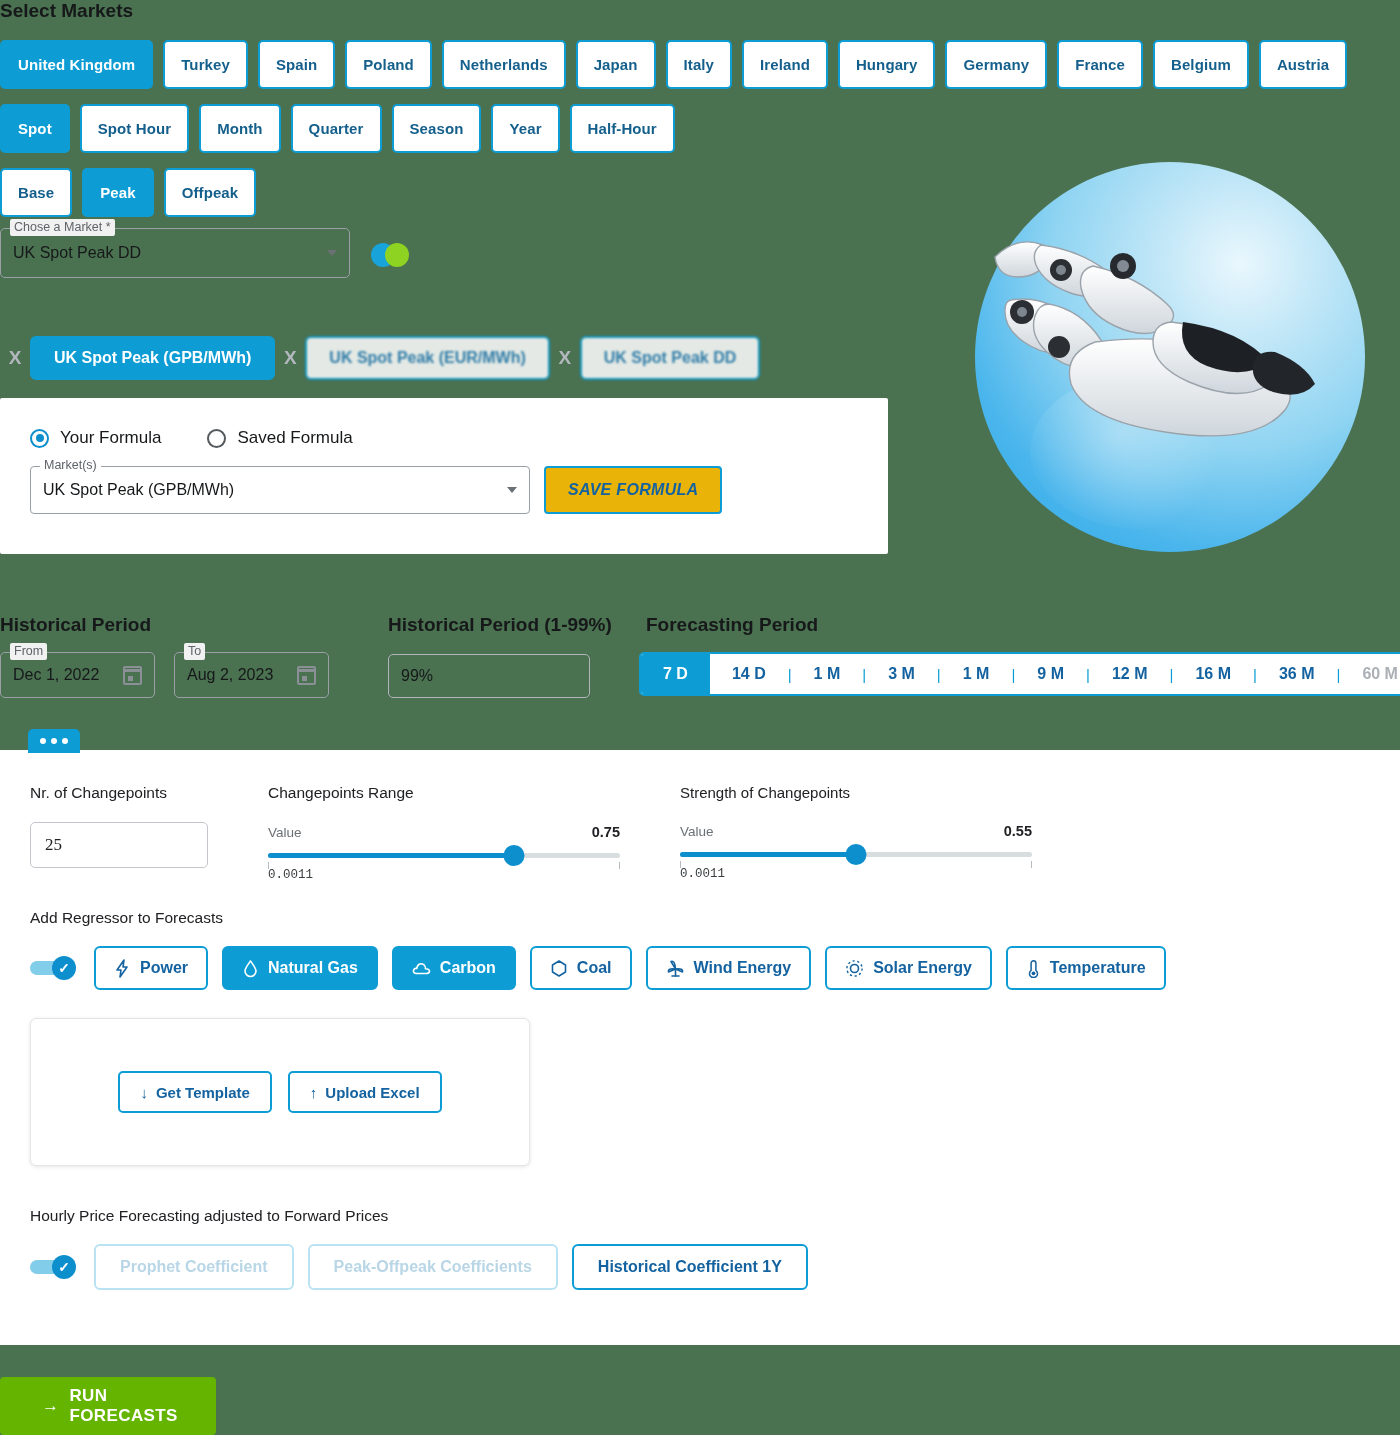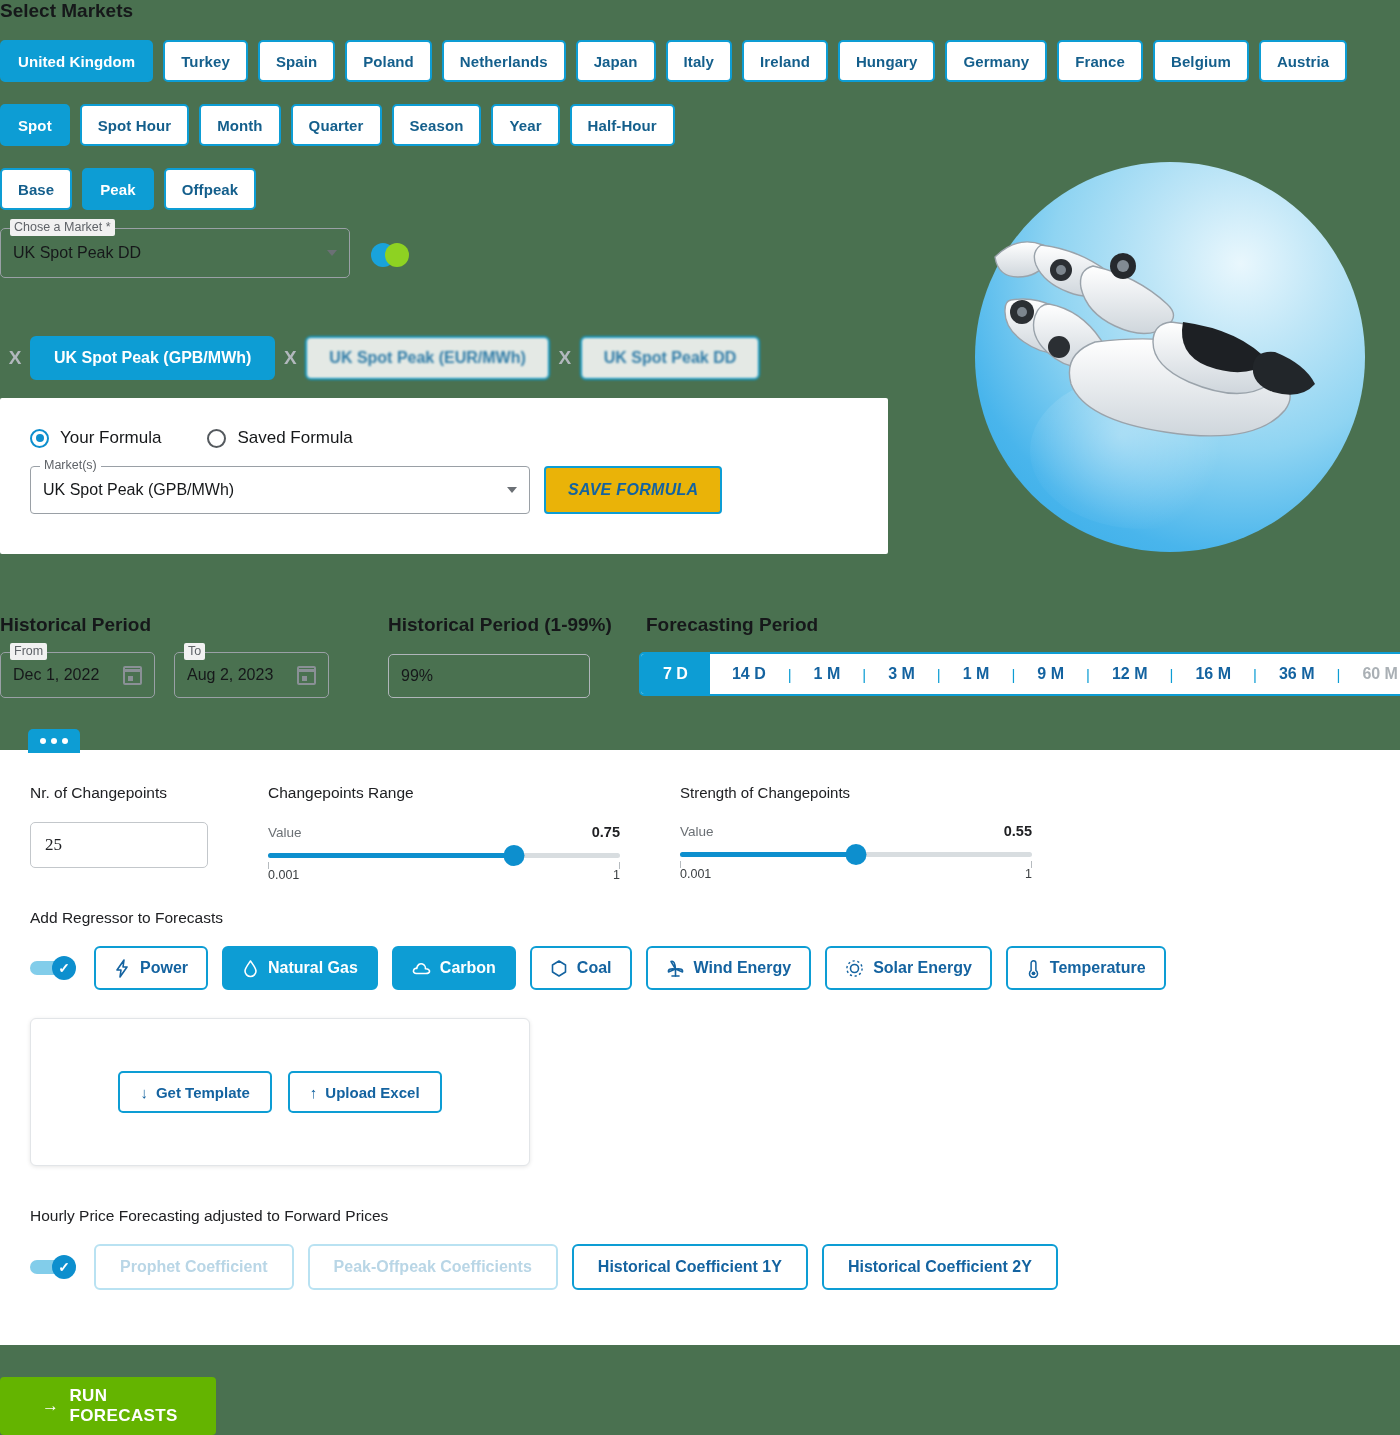--- a/index.html
+++ b/index.html
@@ -11,21 +11,21 @@
   }
   .page { position: relative; width: 1400px; height: 1435px; }
 
   
   .pill {
     display: inline-flex; align-items: center; justify-content: flex-end;
     border: 2px solid #0d9dd4; border-radius: 5px;
     background: #ffffff; color: #145f8c;
     font-family: "Liberation Sans Narrow", "Liberation Sans", sans-serif;
     font-weight: bold; font-size: 15px;
-    padding: 0 16px; height: 42px; white-space: nowrap;
+    padding: 0 16px; height: 49px; white-space: nowrap;
     cursor: pointer; letter-spacing: .1px;
   }
   .pill.active { background: #0d9dd4; color: #ffffff; border-color: #0d9dd4; }
 
   
   .topband { position: absolute; left: 0; top: 0; width: 1400px; height: 750px; background: #4a7150; }
 
   .section-title {
     font-family: "Liberation Sans Narrow", "Liberation Sans", sans-serif;
     font-weight: bold; font-size: 19px; color: #16181a;
@@ -199,22 +199,22 @@
     position: relative; margin-top: 13px; height: 5px; border-radius: 3px; background: #d8dde0;
     cursor: pointer;
   }
   .track .fill { position: absolute; left: 0; top: 0; height: 5px; border-radius: 3px; background: #0d8fce; }
   .track .knob {
     position: absolute; top: -8px; width: 21px; height: 21px; border-radius: 50%;
     background: #0d8fce; transform: translateX(-10.5px);
   }
   .track .tick { position: absolute; top: 9px; width: 1px; height: 7px; background: #b6bbbf; }
   .scale {
-    display: flex; justify-content: space-between; margin-top: 10px;
-    font-family: Liberation Sans, sans-serif; font-size: 12.5px; color: #3c4043;
+    display: flex; justify-content: flex-start; margin-top: 10px;
+    font-family: Liberation Mono, monospace; font-size: 12.5px; color: #3c4043;
   }
 
   #regressor-label { position: absolute; left: 30px; top: 909px; }
   #regressor-row { position: absolute; left: 30px; top: 946px; display: flex; align-items: center; gap: 14px; }
   .toggle {
     position: relative; width: 46px; height: 24px; cursor: pointer; margin-right: 4px;
   }
   .toggle .bar {
     position: absolute; left: 0; top: 5px; width: 38px; height: 14px;
     border-radius: 7px; background: #82cdea;
@@ -598,21 +598,20 @@
 
   <div id="hourly-label" class="lbl-cond">Hourly Price Forecasting adjusted to Forward Prices</div>
   <div id="hourly-row">
     <div class="toggle">
       <span class="bar"></span>
       <span class="knob">✓</span>
     </div>
     <div class="cbtn disabled">Prophet Coefficient</div>
     <div class="cbtn disabled">Peak-Offpeak Coefficients</div>
     <div class="cbtn">Historical Coefficient 1Y</div>
-    <div class="cbtn">Historical Coefficient 2Y</div>
   </div>
 
   <div id="run-button">
     <span>→</span>
     <span>RUN FORECASTS</span>
   </div>
 
 </div>
 
 </body></html>

